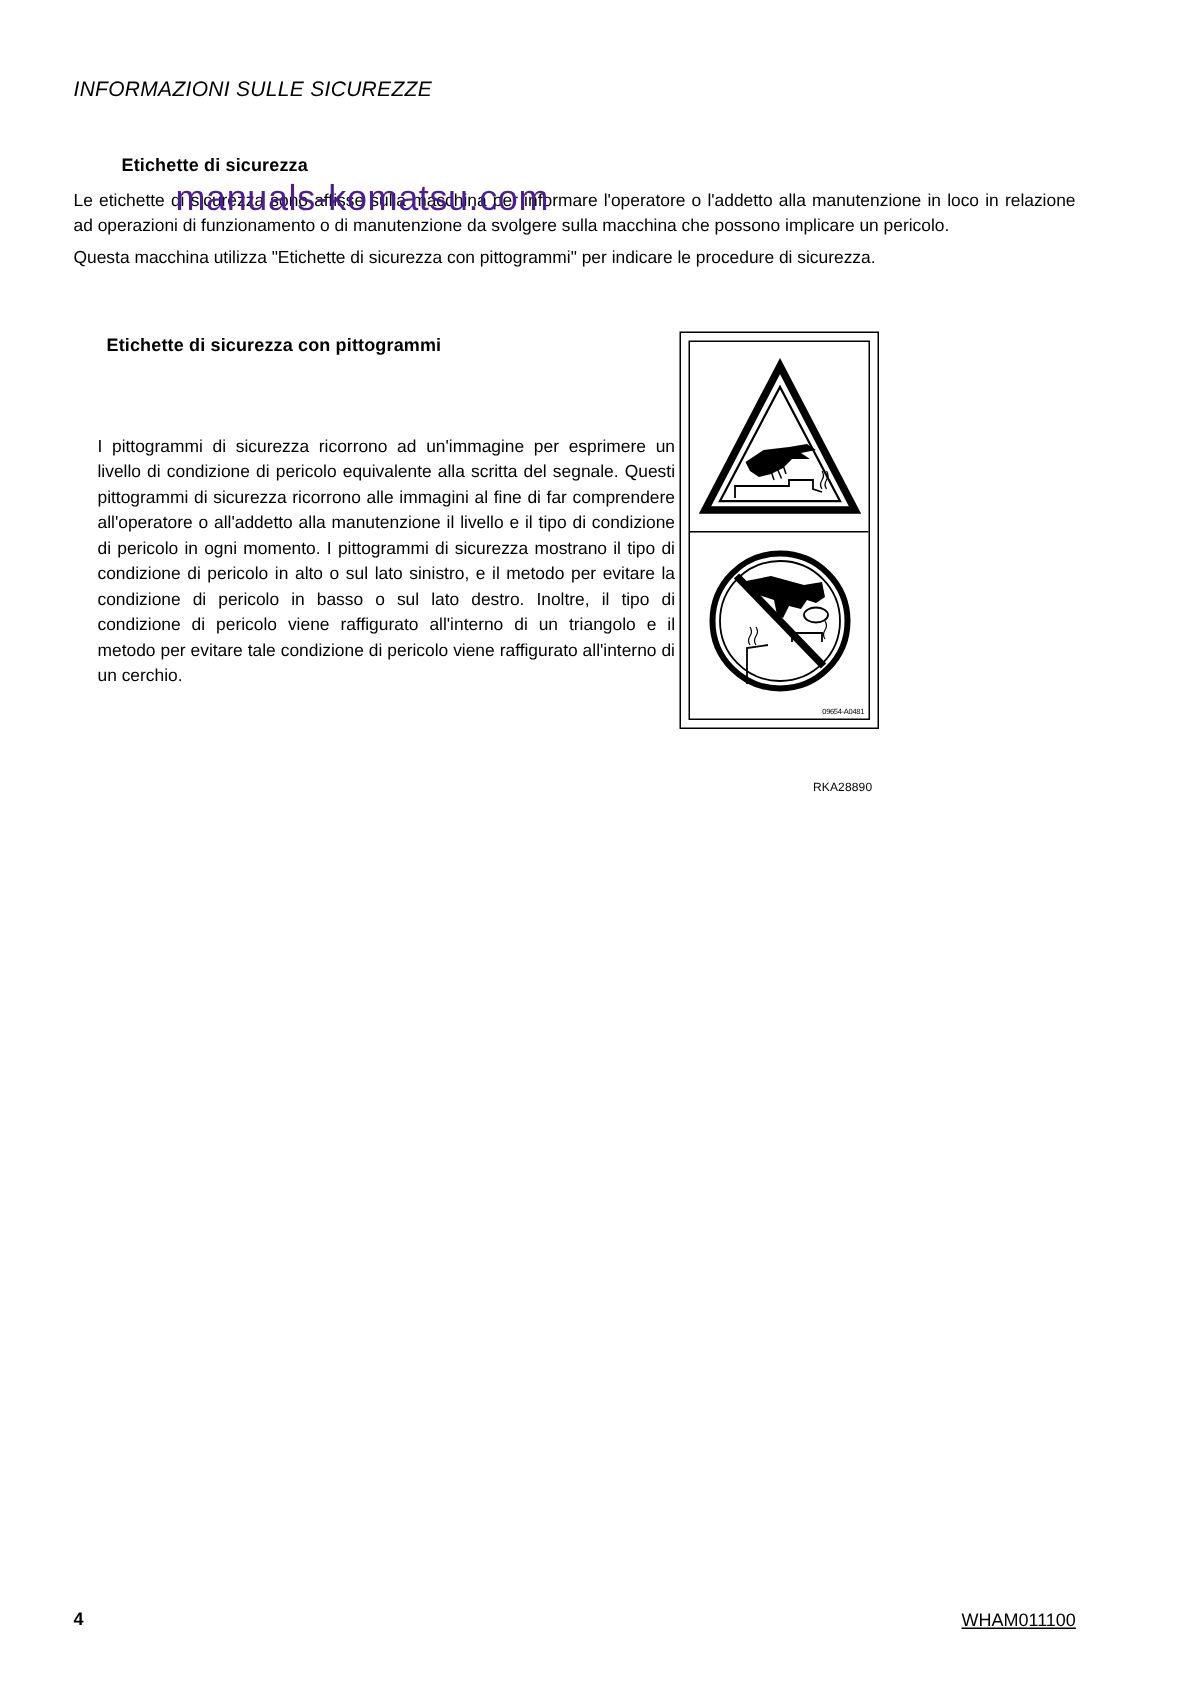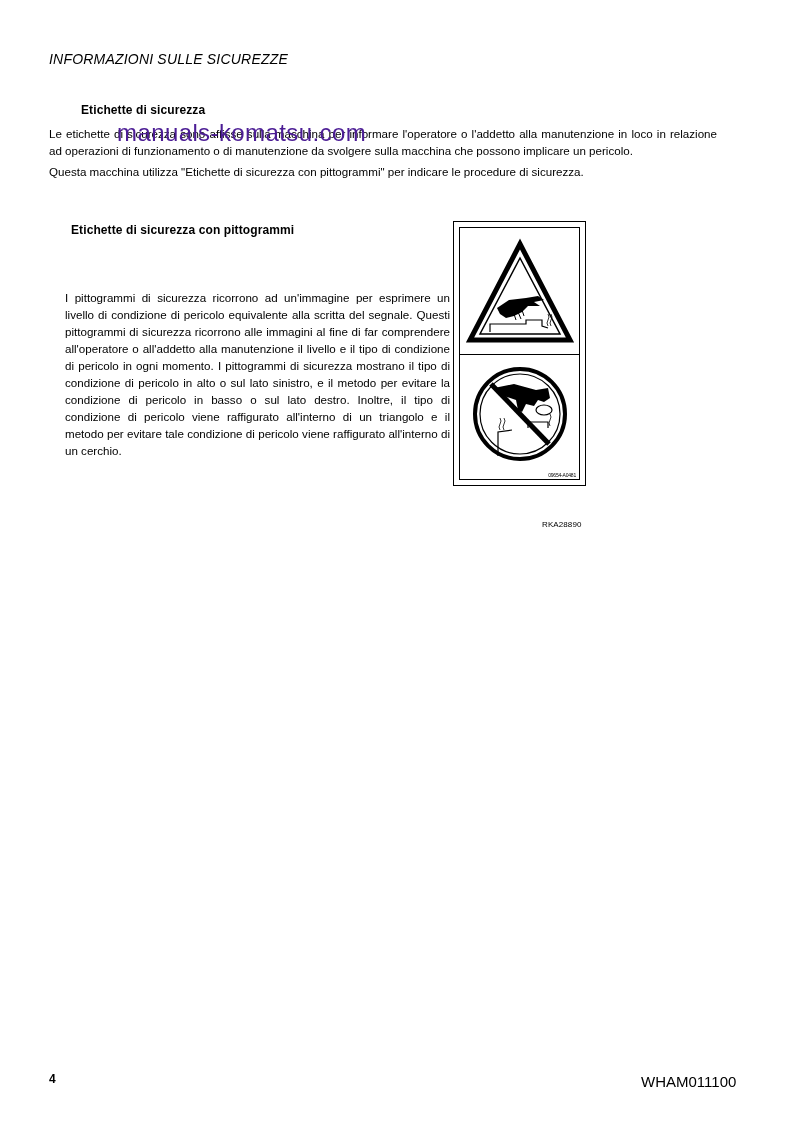--- a/index.html
+++ b/index.html
@@ -13,21 +13,21 @@
           font-family:"Liberation Sans", sans-serif; line-height:26px; }
     .figure { position:absolute; left:453px; top:221px; width:133px; height:265px;
               border:1px solid #000; box-sizing:border-box; }
     .inner { position:absolute; left:5px; top:5px; right:5px; bottom:5px; border:1.5px solid #000; }
     .divider { position:absolute; left:0; right:0; top:126px; border-top:1.5px solid #000; }
     .pic1 { position:absolute; left:4px; top:8px; }
     .pic2 { position:absolute; left:4px; top:134px; }
     .tinycode { position:absolute; right:3px; bottom:1px; font-size:5px; letter-spacing:-0.2px; }
     .caption { position:absolute; left:542px; top:520px; font-size:8px; letter-spacing:0.1px; }
     .footer-left { position:absolute; left:49px; top:1072px; font-size:12px; font-weight:bold; }
-    .footer-right { position:absolute; left:641px; top:1073px; font-size:15px; }
+    .footer-right { position:absolute; left:641px; top:1073px; font-size:12px;text-decoration:underline; }
   </style>
 </head>
 <body>
 
 <div class="header">INFORMAZIONI SULLE SICUREZZE</div>
 
 <div class="h2" style="left:49px; top:103px;">Etichette di sicurezza</div>
 
 <div class="para" style="left:49px; top:125px; width:668px;">
   <p>Le etichette di sicurezza sono affisse sulla macchina per informare l'operatore o l'addetto alla manutenzione in loco in relazione ad operazioni di funzionamento o di manutenzione da svolgere sulla macchina che possono implicare un pericolo.</p>

